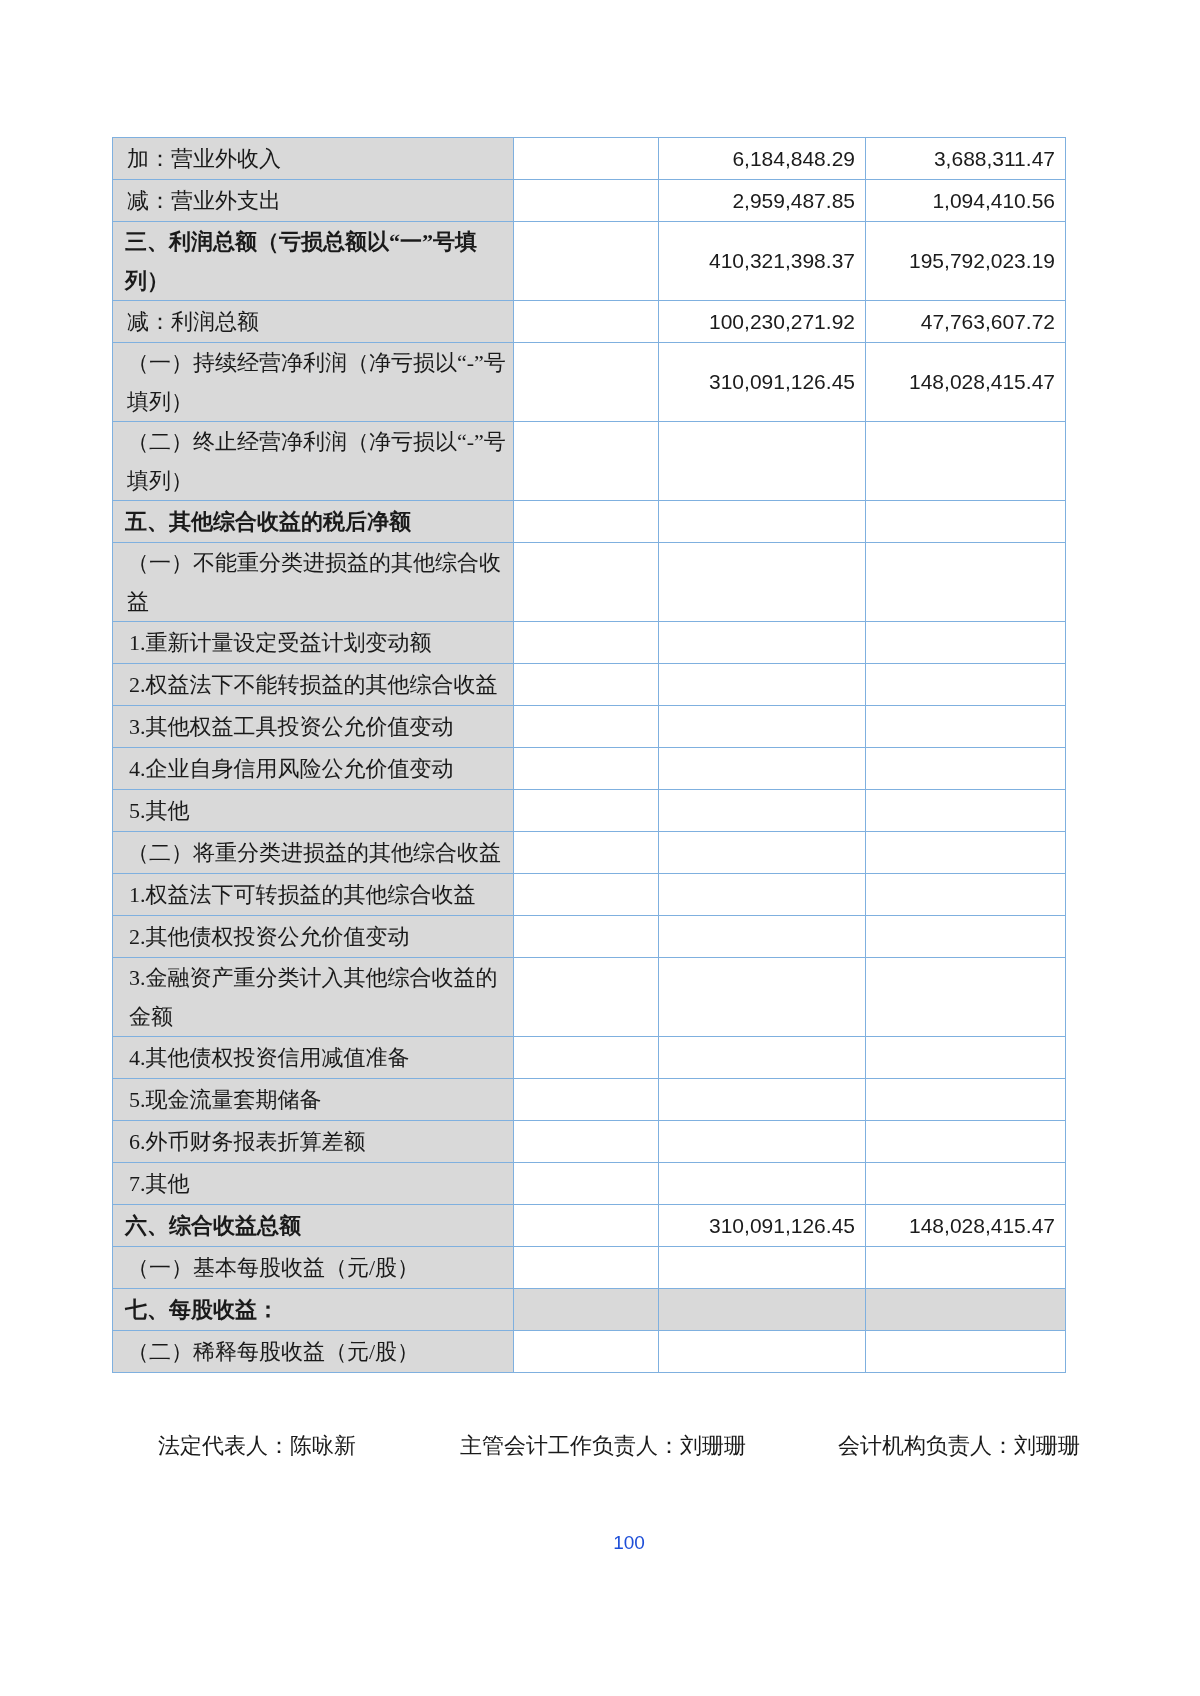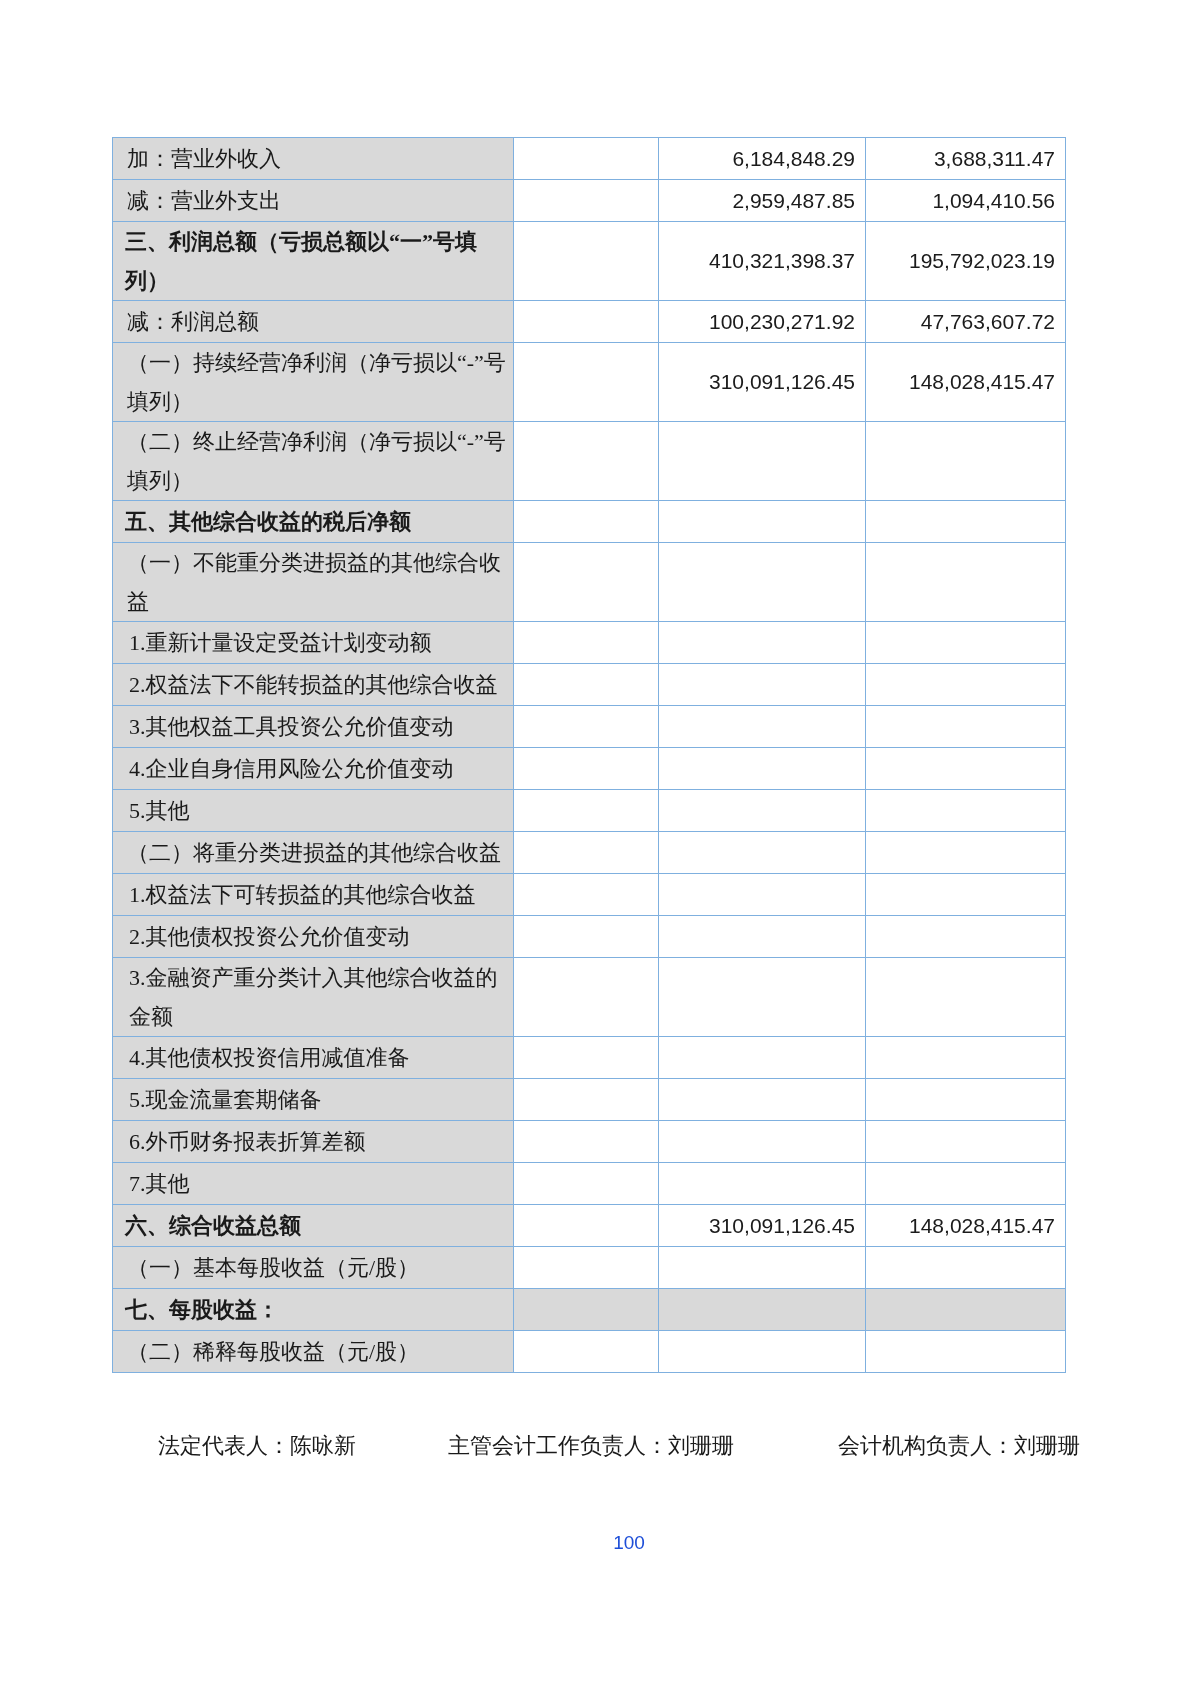--- a/index.html
+++ b/index.html
@@ -34,21 +34,21 @@
     background:#ffffff;text-align:right;padding:0 10px 0 2px;
     font-size:21px;font-family:"Liberation Sans","DejaVu Sans",sans-serif;
   }
   tr.grayrow td.note,tr.grayrow td.val{background:var(--gray,#D9D9D9);}
   .footer-line{
     position:absolute;top:1431px;left:0;width:1200px;height:30px;
     font-family:Liberation Sans, sans-serif;font-size:22px;color:#1a1a1a;margin-left:36px;
   }
   .footer-line span{position:absolute;white-space:nowrap;}
   .sig-legal{left:122px;}
-  .sig-chief{left:412px;}
+  .sig-chief{left:424px;}
   .sig-agency{left:802px;}
   .page-number{
     position:absolute;top:1532px;left:629px;transform:translateX(-50%);
     font-size:19px;color:#1d4ed8;
   }
 </style>
 </head>
 <body>
 
 <div class="page">

